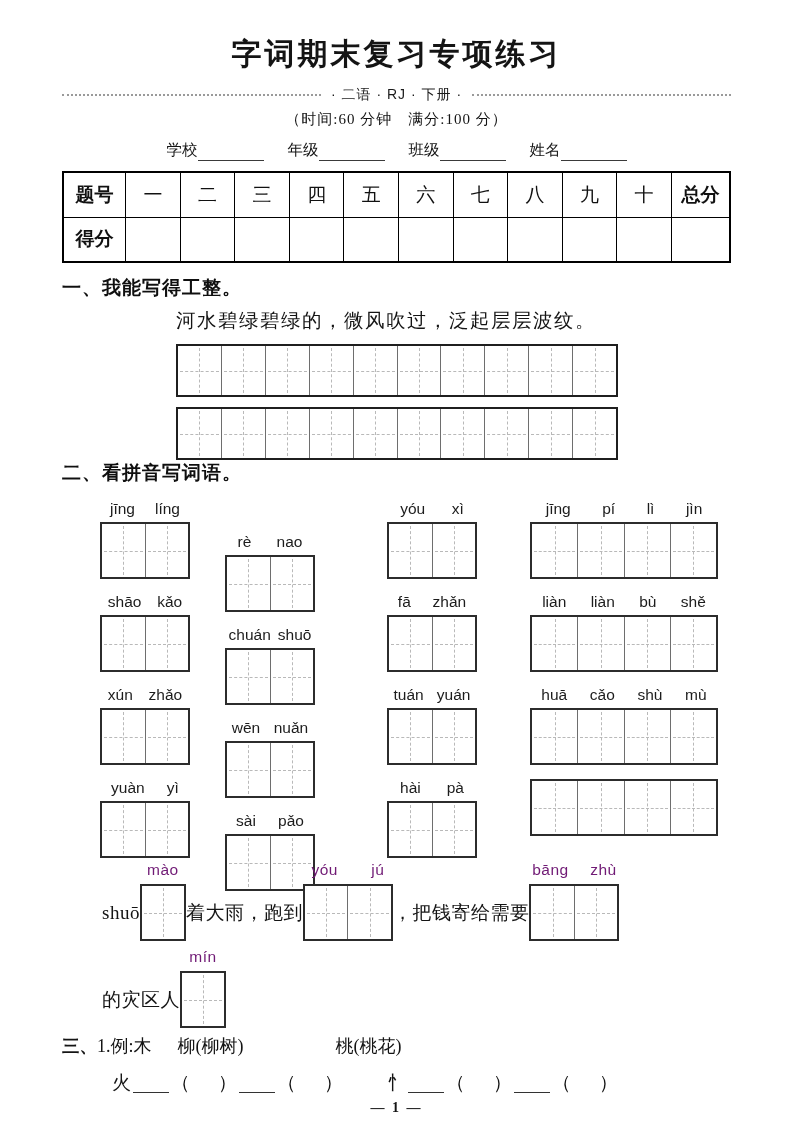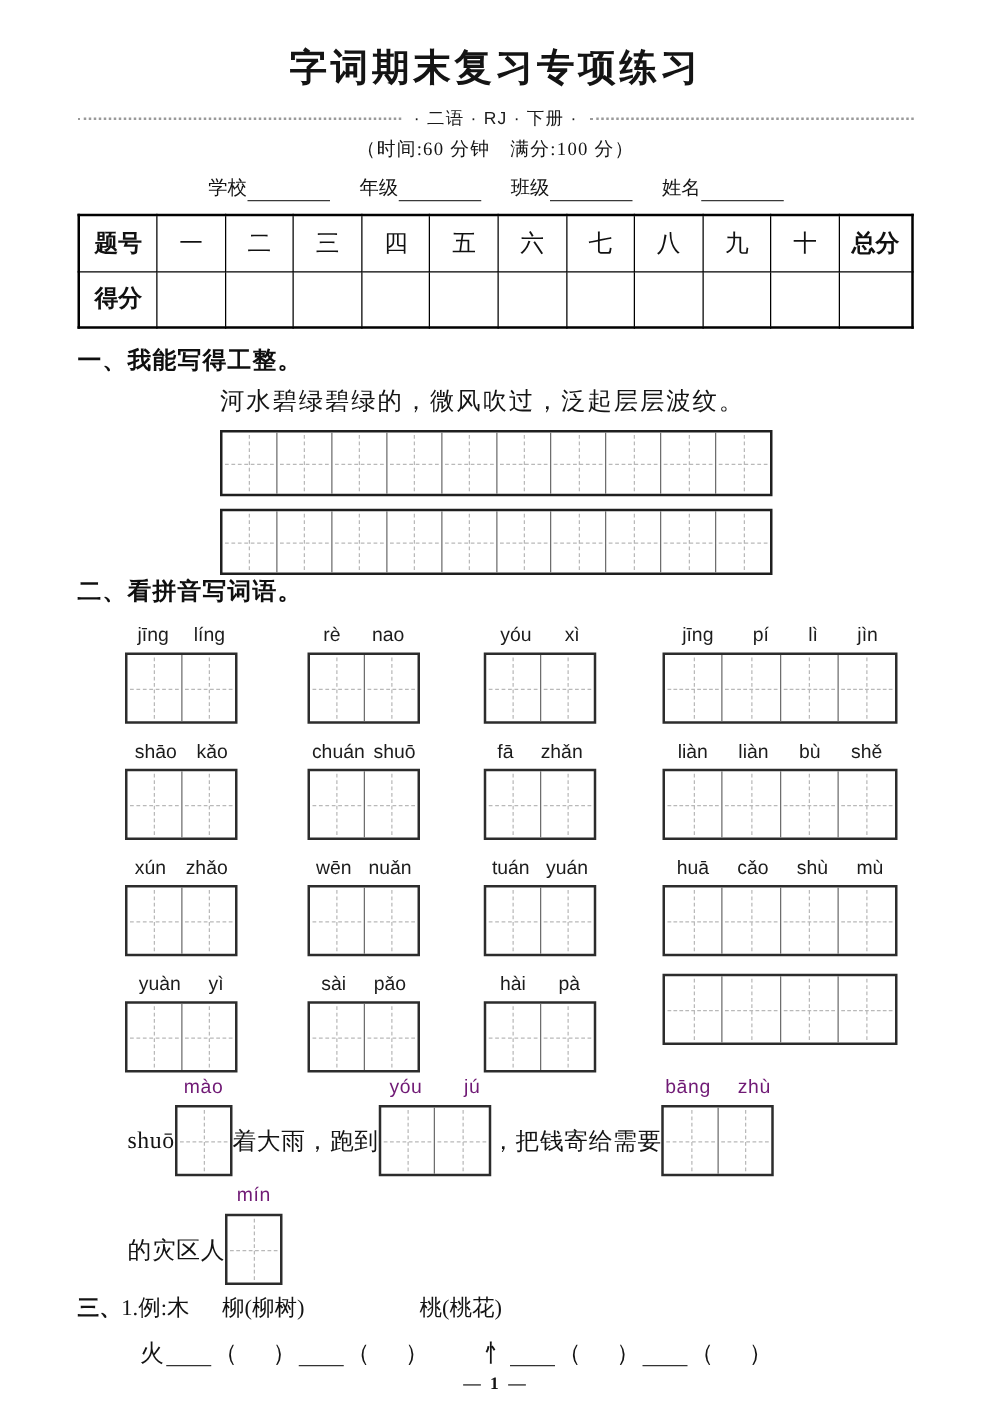--- a/index.html
+++ b/index.html
@@ -61,21 +61,21 @@
   }
   .cell::after {
     content:""; position:absolute; top:50%; left:2px; right:2px;
     border-top:1px dashed #b9b9b9;
   }
 
   
   .pyrow { position:relative; height:79px; margin-top:14px; }
   .pyrow:first-of-type { margin-top:12px; }
   .pgroup { position:absolute; top:0; }
-  .col1 { left:38px; }  .col2 { left:184px; }  .col3 { left:325px; }  .col4 { left:468px; }
+  .col1 { left:38px; }  .col2 { left:163px;margin-top:33px; }  .col3 { left:325px; }  .col4 { left:468px; }
   .py {
     display:flex; justify-content:space-around; height:22px; 
     font-family:"Liberation Sans","DejaVu Sans",sans-serif; font-size:15.5px; color:#1c1c1c;
   }
   .pbox { display:flex; border:2px solid #2c2c2c; height:57px; background:#fff; }
   .c1 { width:46px; } .c2 { width:90px; } .c4 { width:188px; }
 
   
   .sline {
     display:flex; align-items:center; margin-left:40px; padding-top:24px;

